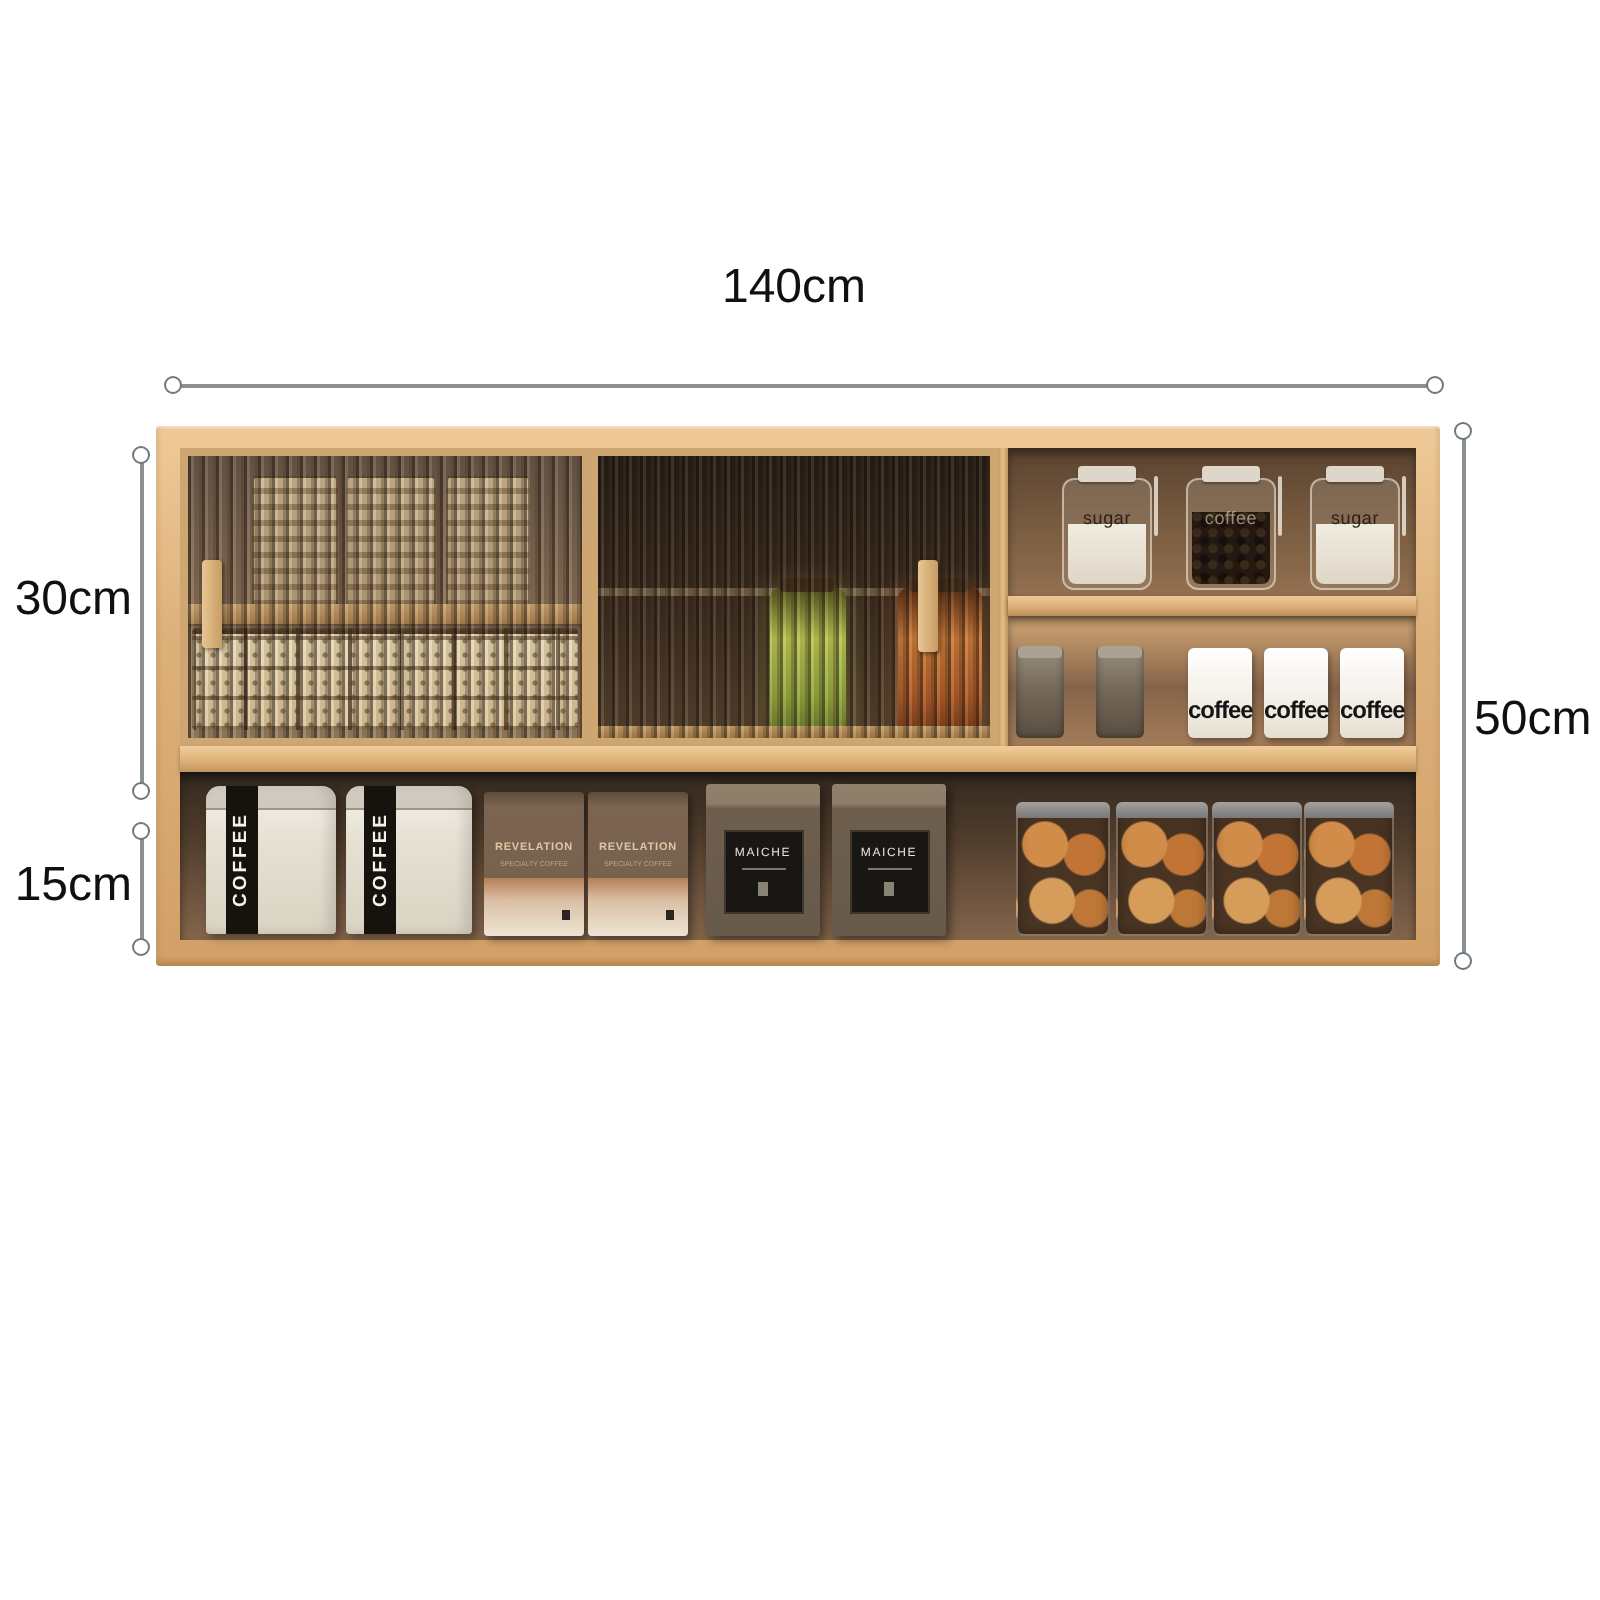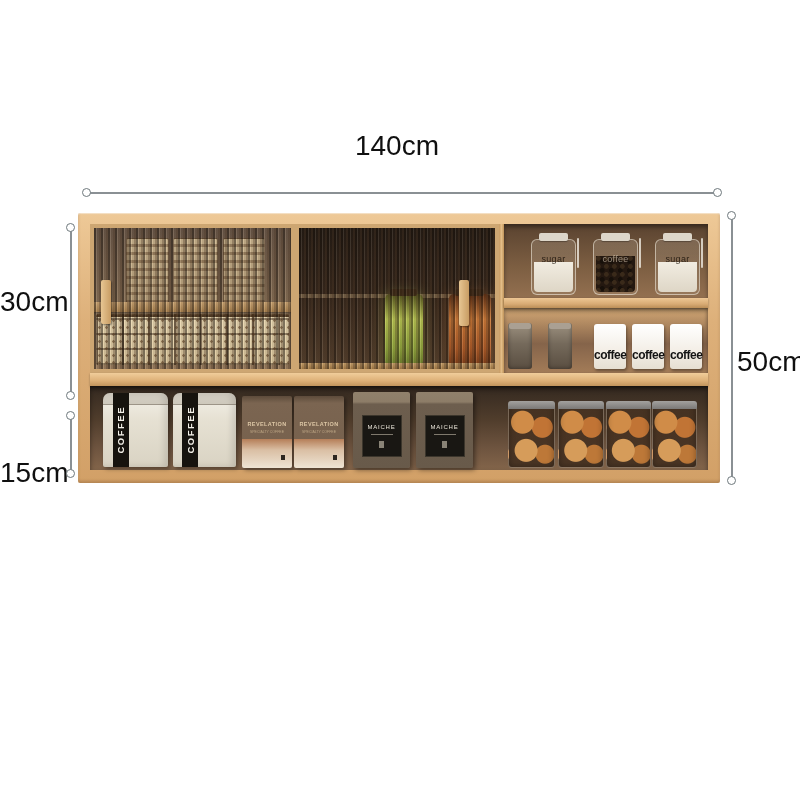--- a/index.html
+++ b/index.html
@@ -1,20 +1,20 @@
 <!DOCTYPE html>
 <html><head>
 <meta charset="utf-8">
 <style>
   html,body{margin:0;padding:0;background:#fff;}
   .stage{position:relative;width:800px;height:800px;background:#ffffff;overflow:hidden;
          font-family:"Liberation Sans", sans-serif;color:#111;}
 
   
-  .dim-label{position:absolute;font-size:28px;color:#101010;letter-spacing:0;}
+  .dim-label{position:absolute;font-size:24px;color:#101010;letter-spacing:0;}
   .hline{position:absolute;height:1.5px;background:#8a9094;}
   .vline{position:absolute;width:1.5px;background:#8a9094;}
   .dot{position:absolute;width:7px;height:7px;border:1.5px solid #6e787c;border-radius:50%;background:#fff;}
   .hline .dot.start{left:-8px;top:-4.5px;}
   .hline .dot.end{right:-8px;top:-4.5px;}
   .vline .dot.start{top:-8px;left:-4.5px;}
   .vline .dot.end{bottom:-8px;left:-4.5px;}
 
   
   .cabinet{position:absolute;left:78px;top:213px;width:642px;height:270px;
@@ -172,21 +172,21 @@
     <span class="dot start"></span>
     <span class="dot end"></span>
   </div>
 
   <div class="dim-label" style="left:0px;top:286px;width:66px;text-align:right;">30cm</div>
   <div class="vline" style="left:70px;top:231px;height:161px;">
     <span class="dot start"></span>
     <span class="dot end"></span>
   </div>
 
-  <div class="dim-label" style="left:0px;top:429px;width:66px;text-align:right;margin-top:28px;">15cm</div>
+  <div class="dim-label" style="left:0px;top:429px;width:66px;text-align:right;">15cm</div>
   <div class="vline" style="left:70px;top:419px;height:51px;">
     <span class="dot start"></span>
     <span class="dot end"></span>
   </div>
 
   <div class="dim-label" style="left:737px;top:346px;">50cm</div>
   <div class="vline" style="left:731px;top:219px;height:258px;">
     <span class="dot start"></span>
     <span class="dot end"></span>
   </div>

